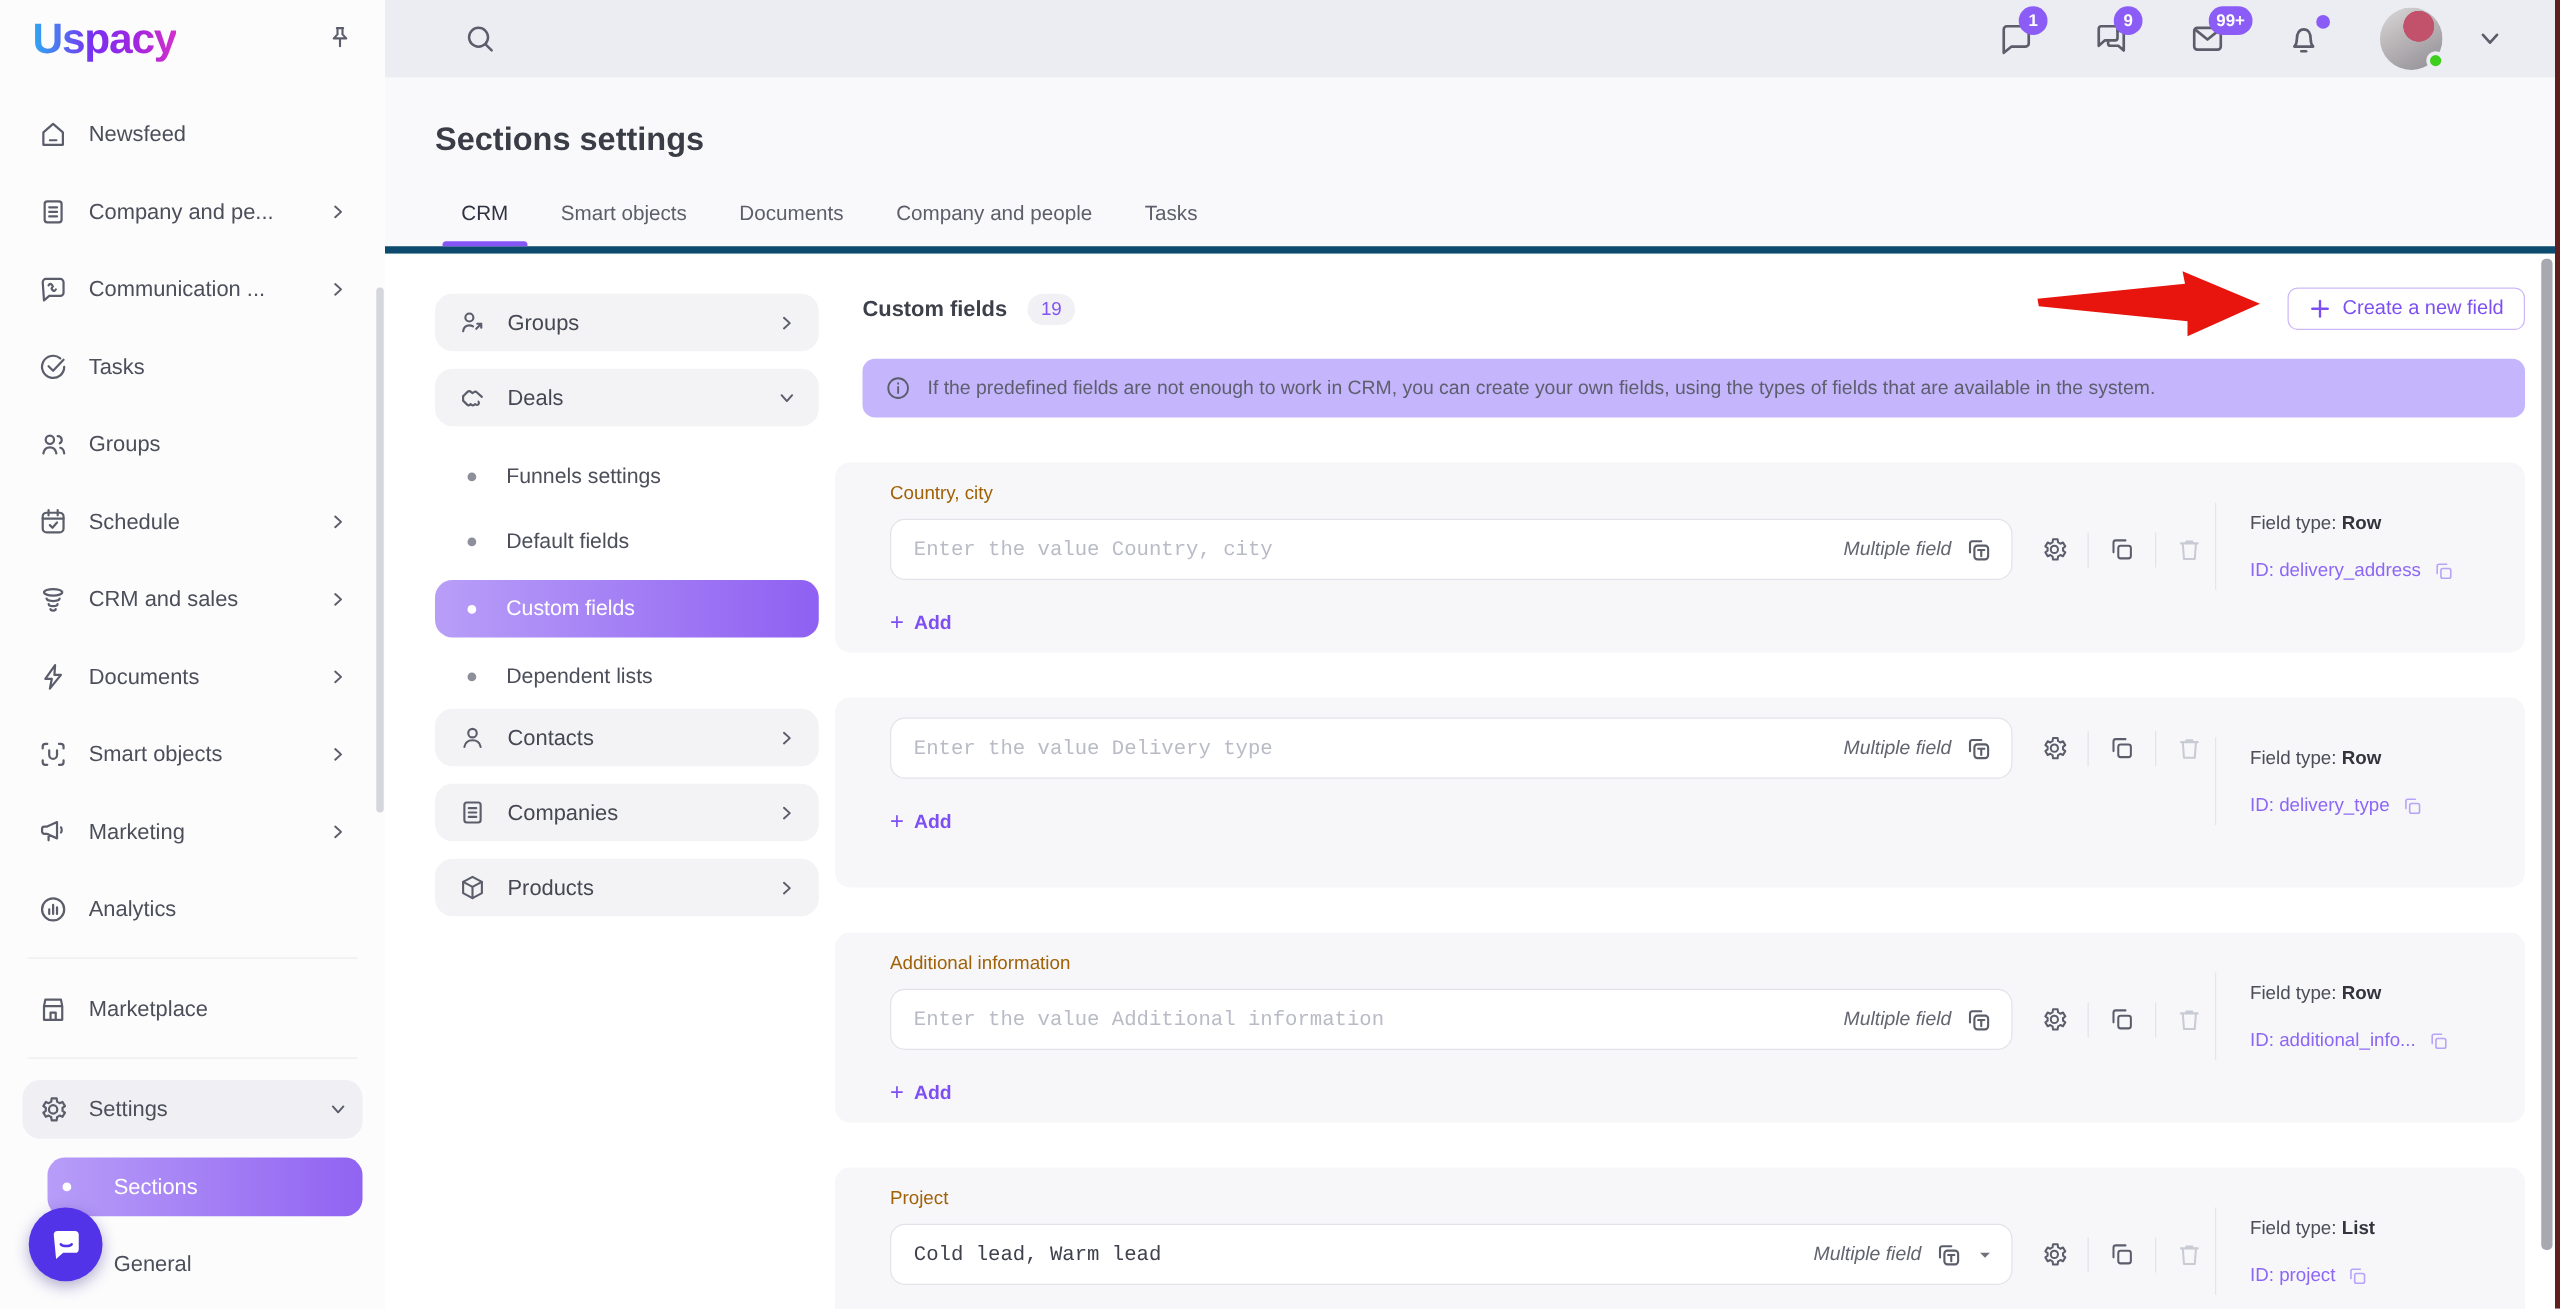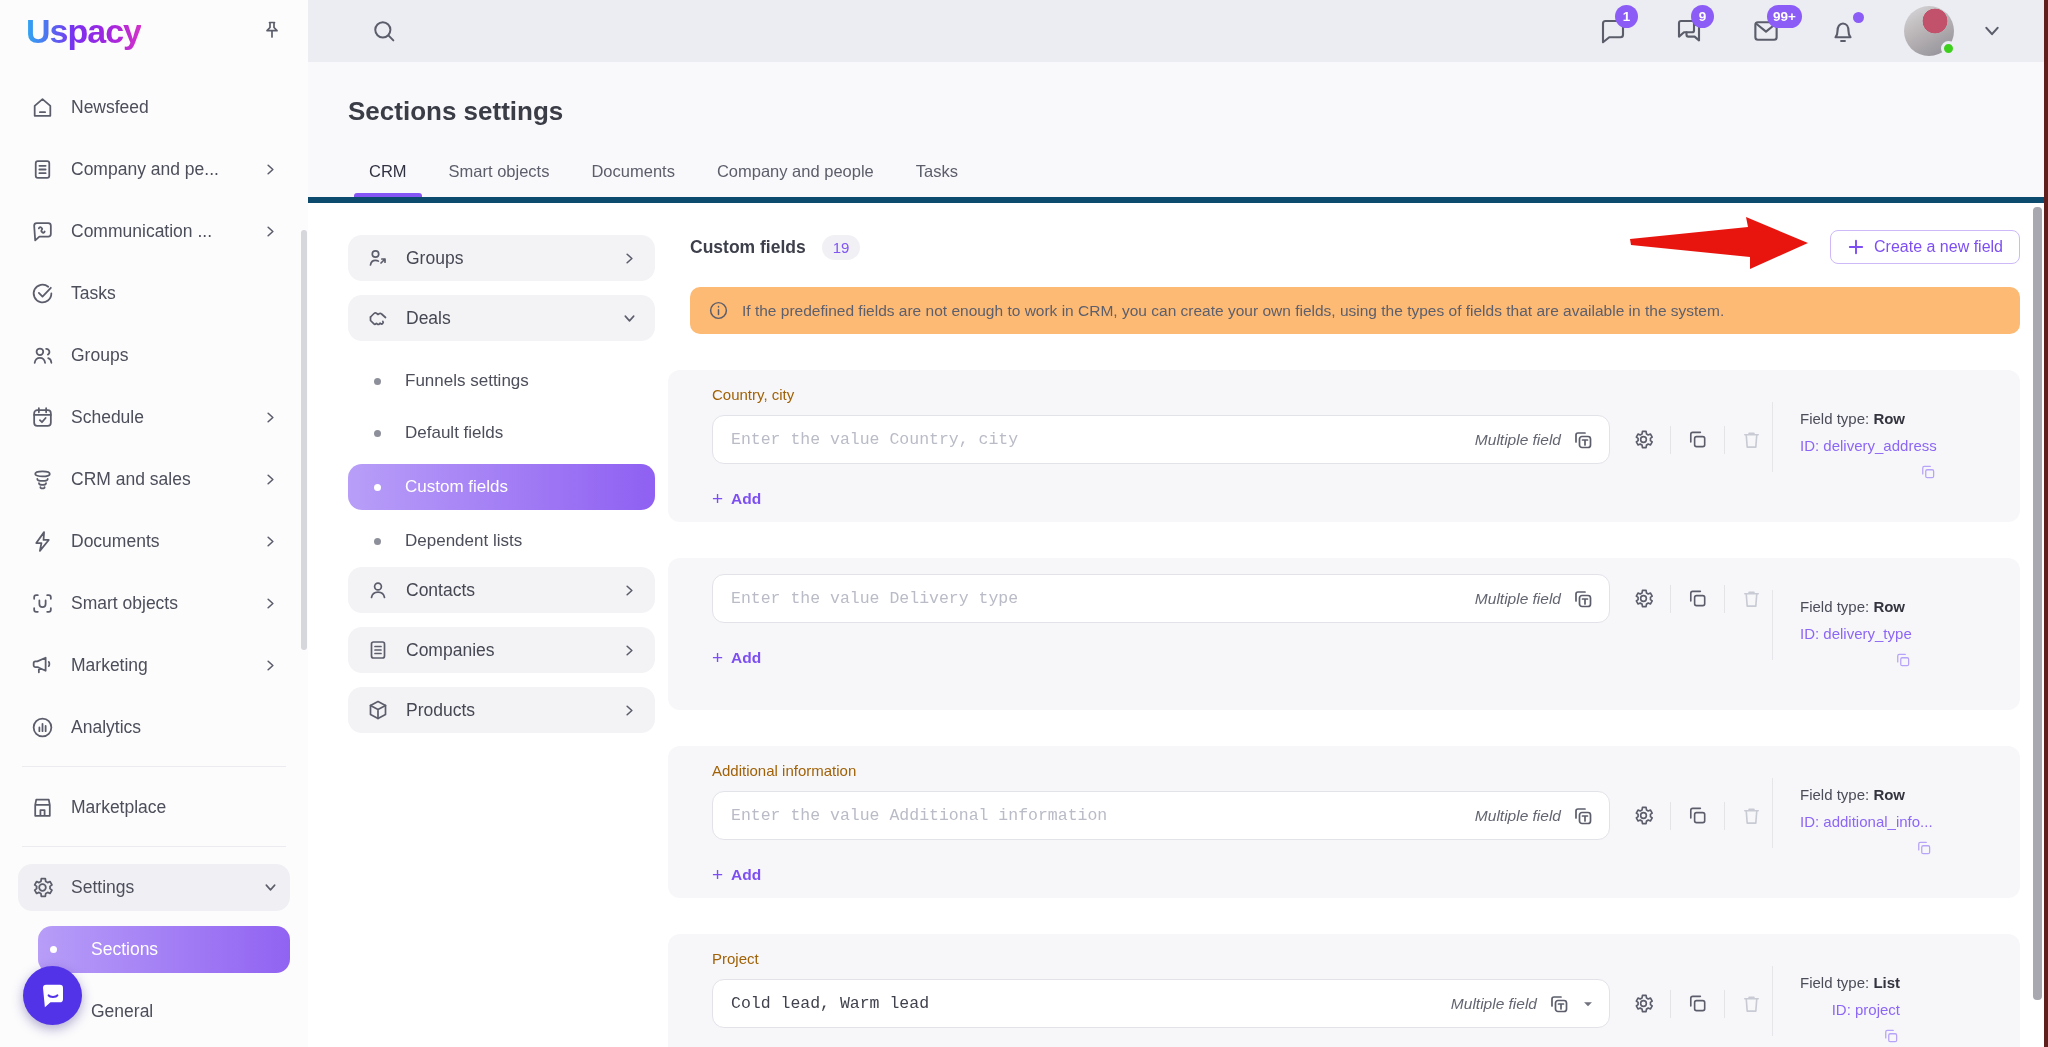--- a/index.html
+++ b/index.html
@@ -78,42 +78,42 @@
   .main-col { position:absolute; left:360px; right:28px; top:0; }
   .main-head { display:flex; align-items:center; margin:27px 0 0 22px; height:34px; }
   .main-title { font-size:17.5px; font-weight:700; color:#3d3f4a; }
   .count-badge { margin-left:16px; background:#f1f1f5; color:#8155f4; font-size:15px;
                  border-radius:13px; padding:4px 11px; }
   .create-btn { margin-left:auto; height:34px; display:flex; align-items:center; gap:9px; padding:0 16px;
                 background:#fff; border:1px solid #cdb9f8; border-radius:8px; color:#7d4ff2;
                 font-size:16px; cursor:pointer; }
   .annot-arrow { position:absolute; left:960px; top:12px; width:182px; height:56px; pointer-events:none; }
 
-  .info-banner { margin:23px 0 0 22px; height:47px; background:#fdba74; border-radius:10px;
+  .info-banner { margin:23px 0 0 22px; height:47px; background:#c4b5fd; border-radius:10px;
                  display:flex; align-items:center; gap:13px; padding:0 18px; font-size:15.5px; color:#5d5f6c; }
 
   .card { position:relative; margin-top:36px; height:152px; background:#f7f7fa; border-radius:12px;
           padding:16px 0 0 44px; }
   .card:first-of-type { margin-top:29px; }
   .card-label { font-size:15px; color:#a16207; margin-bottom:12px; }
   .card-row { display:flex; align-items:center; }
   .field-box { width:898px; height:49px; background:#fff; border:1.5px solid #e2e3e9; border-radius:12px;
                display:flex; align-items:center; padding:0 14px 0 18px; }
   .field-box input { flex:1; border:none; outline:none; font-size:16.5px; color:#3f414c; background:transparent;
                      font-family:Liberation Mono, monospace; min-width:0; }
   .field-box input::placeholder { color:#b9bbc6; }
   .multi-label { font-style:italic; font-size:15.5px; color:#62646f; margin-right:10px; white-space:nowrap; }
   .caret { margin-left:10px; }
   .row-actions { display:flex; align-items:center; margin-left:22px; }
   .act-sep { width:1px; height:28px; background:#e3e3e8; margin:0 15px; }
   .act { cursor:pointer; }
   .v-divider { position:absolute; left:1104px; top:32px; height:70px; width:1px; background:#e6e6ea; }
   .finfo { position:absolute; left:1132px; top:40px; font-size:15px; color:#4b4d58; }
   .finfo .ftype b { color:#33343e; }
-  .finfo .fid { margin-top:10px; color:#8c66f5; display:flex; align-items:flex-end; gap:9px;flex-direction:column; }
+  .finfo .fid { margin-top:21px; color:#8c66f5; display:flex; align-items:flex-start; gap:9px; }
   .add-row { margin-top:25px; display:flex; align-items:center; gap:8px; color:#7d4ff2;
              font-size:15.5px; font-weight:600; cursor:pointer; width:max-content; }
   .plus { font-size:19px; font-weight:400; line-height:1; }
 
   
   .page-scrollbar { position:absolute; right:6px; top:207px; width:9px; height:793px; border-radius:4px;
                     background:#a7a8b0; z-index:50; }
   .edge-strip { position:absolute; right:0; top:0; width:4px; height:100%; background:#5e1f1d; z-index:60; }
 </style>
 </head>

